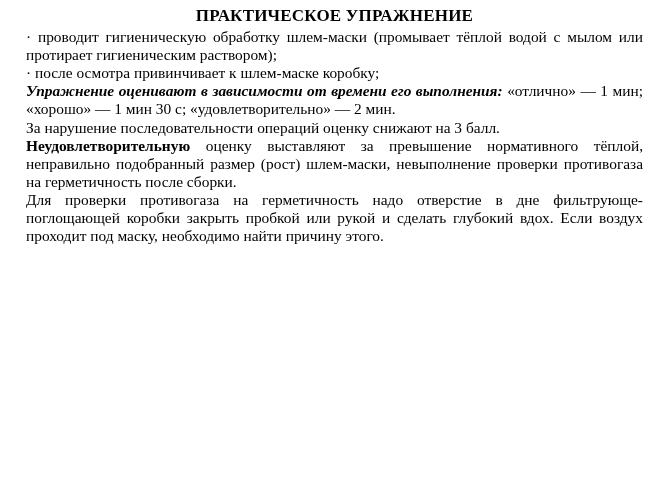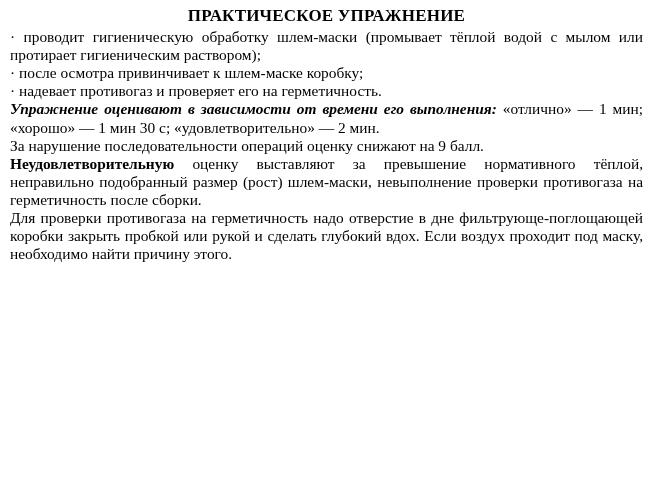--- a/index.html
+++ b/index.html
@@ -11,21 +11,21 @@
     height: 490px;
     background: #ffffff;
     font-family: "Liberation Serif", serif;
     color: #000000;
     overflow: hidden;
   }
   .page {
     width: 653px;
     height: 490px;
     box-sizing: border-box;
-    padding: 6px 10px 0 10px;
+    padding: 6px 10px 0 26px;
   }
   .title {
     text-align: center;
     font-weight: bold;
     font-size: 17px;
     line-height: 1.12;
     letter-spacing: 0.2px;
   }
   .subtitle {
     text-align: center;
@@ -79,30 +79,27 @@
 
 
     <p class="para">
       <span>· проводит гигиеническую обработку шлем-маски (промывает тёплой водой с мылом или протирает гигиеническим раствором);</span>
     </p>
 
     <p class="para nojust">
       <span>· после осмотра привинчивает к шлем-маске коробку;</span>
     </p>
 
-    <p class="para nojust">
-      <span>· надевает противогаз и проверяет его на герметичность.</span>
-    </p>
 
     <p class="para">
       <span class="allital">Упражнение оценивают в зависимости от времени его выполнения:</span><span> «отлично» — 1 мин; «хорошо» — 1 мин 30 с; «удовлетворительно» — 2 мин.</span>
     </p>
 
     <p class="para">
-      <span>За нарушение последовательности операций оценку снижают на 9 балл.</span>
+      <span>За нарушение последовательности операций оценку снижают на 3 балл.</span>
     </p>
 
     <p class="para">
       <span class="leadbold">Неудовлетворительную</span><span> оценку выставляют за превышение нормативного тёплой, неправильно подобранный размер (рост) шлем-маски, невыполнение проверки противогаза на герметичность после сборки.</span>
     </p>
 
     <p class="para">
       <span>Для проверки противогаза на герметичность надо отверстие в дне фильтрующе-поглощающей коробки закрыть пробкой или рукой и сделать глубокий вдох. Если воздух проходит под маску, необходимо найти причину этого.</span>
     </p>
 

